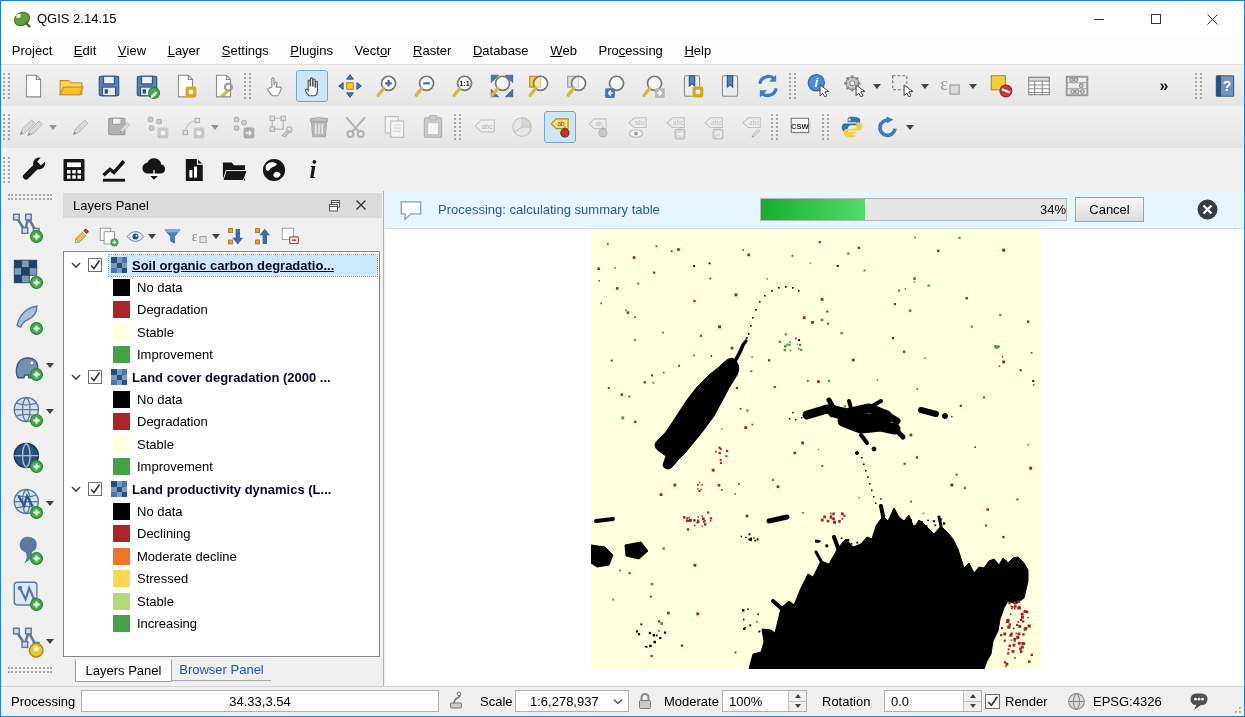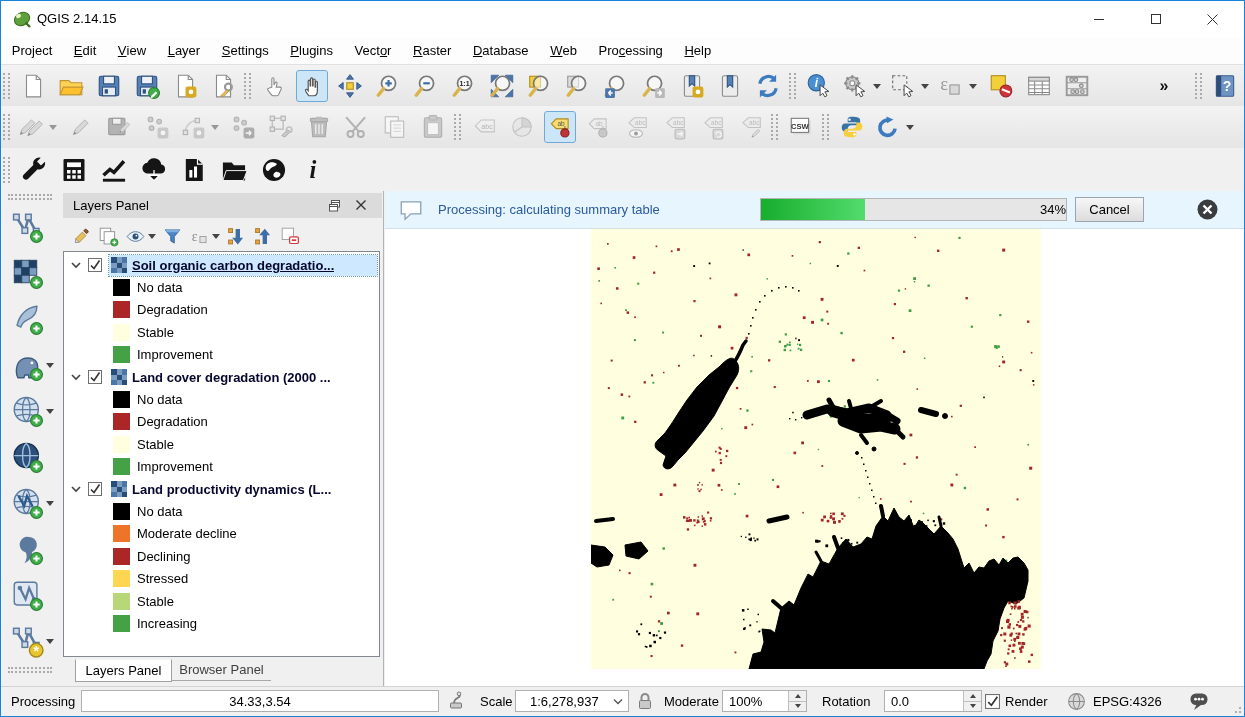--- a/index.html
+++ b/index.html
@@ -45,21 +45,21 @@
 .cb{margin-left:3px;width:15px;display:flex}
 .hl{margin-left:6px;flex:1;display:flex;align-items:center;height:21px;margin-right:2px;padding-left:2px}
 .hl.sel{background:#cde8ff;outline:1px dotted #6a9cc8}
 .licon{width:16px;height:16px;margin-right:5px;display:flex}
 .lname{font-weight:bold;font-size:13px;white-space:nowrap;overflow:hidden;color:#06062e}
 .sel .lname{text-decoration:underline}
 .leg .swatch{margin-left:49px;width:17px;height:17px;flex:none}
 .leg .lgl{margin-left:7px;font-size:13px}
 .tab{position:absolute;top:468px;height:23px;display:flex;align-items:center;justify-content:center;font-size:13px;box-sizing:border-box}
 #tab-layers{left:14px;width:97px;background:#fff;border:1px solid #a0a0a0;border-top:1px solid #f4f4f4}
-#tab-browser{left:111px;width:99px;height:22px;border-bottom:1px solid #a8a8a8;color:#404040}
+#tab-browser{left:111px;width:99px;height:22px;border-bottom:1px solid #a8a8a8;color:#1d4ed8}
 #maparea{position:absolute;left:384px;top:190px;right:0;bottom:30px;background:#fff}
 #msgbar{position:absolute;left:0;top:0;right:0;height:38px;background:#e7f5fe;border-bottom:1px solid #cfe0ea;box-sizing:border-box}
 #msgicon{position:absolute;left:13px;top:6px}
 #msgtext{position:absolute;left:53px;top:0;height:37px;display:flex;align-items:center;color:#2a5b9e}
 #prog{position:absolute;left:375px;top:7px;width:307px;height:23px;background:#e6e6e6;border:1px solid #b4b6b8;box-sizing:border-box}
 #progfill{position:absolute;left:0;top:0;bottom:0;background:linear-gradient(90deg,#17ad2e,#52dc6c)}
 #progtext{position:absolute;width:100%;text-align:right;top:3px}
 #cancelbtn{position:absolute;left:690px;top:6px;width:69px;height:25px;background:linear-gradient(#f7f7f7,#dcdcdc);border:1px solid #9aa5b0;box-sizing:border-box;text-align:center;line-height:23px}
 #mclose{position:absolute;left:812px;top:8px;width:21px;height:21px}
 #canvas{position:absolute;left:0;top:38px;right:0;bottom:0;background:#fff}
@@ -936,26 +936,26 @@
                 </svg>
               </span>
               <span class="lname">Land productivity dynamics (L...</span>
             </span>
           </div>
           <div class="trow leg">
             <span class="swatch" style="background:#000000"></span>
             <span class="lgl">No data</span>
           </div>
           <div class="trow leg">
+            <span class="swatch" style="background:#ab2727"></span>
+            <span class="lgl">Declining</span>
+          </div>
+          <div class="trow leg">
             <span class="swatch" style="background:#ed7428"></span>
             <span class="lgl">Moderate decline</span>
-          </div>
-          <div class="trow leg">
-            <span class="swatch" style="background:#ab2727"></span>
-            <span class="lgl">Declining</span>
           </div>
           <div class="trow leg">
             <span class="swatch" style="background:#fed652"></span>
             <span class="lgl">Stressed</span>
           </div>
           <div class="trow leg">
             <span class="swatch" style="background:#b8d779"></span>
             <span class="lgl">Stable</span>
           </div>
           <div class="trow leg">

